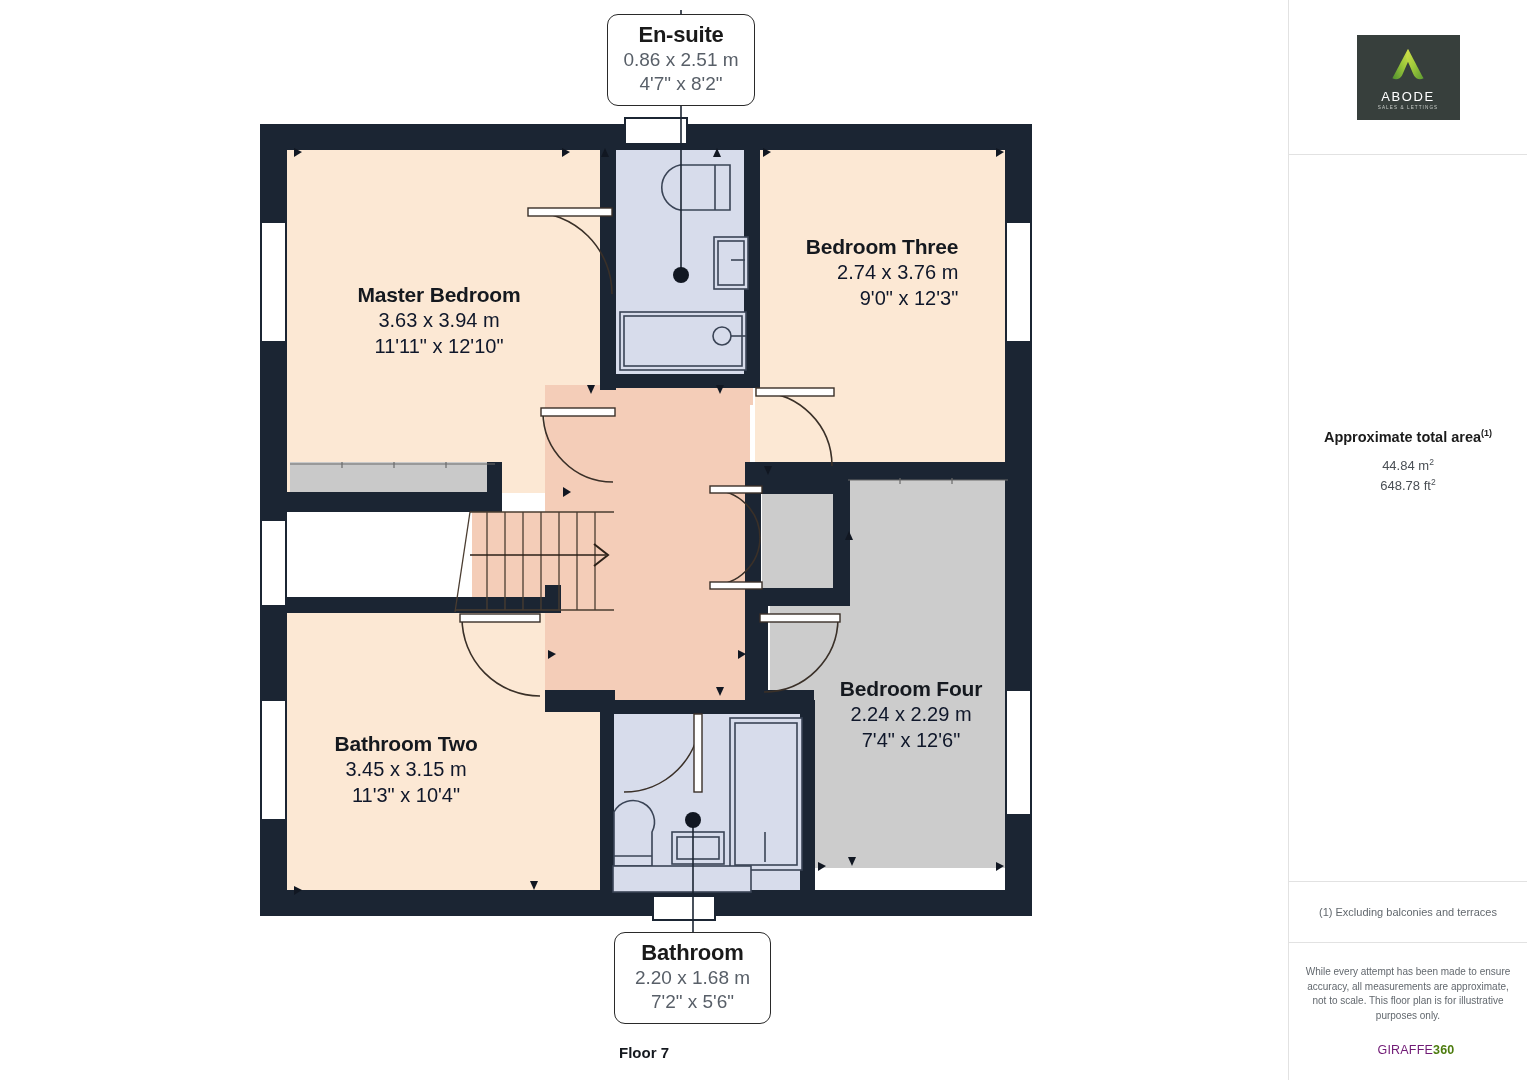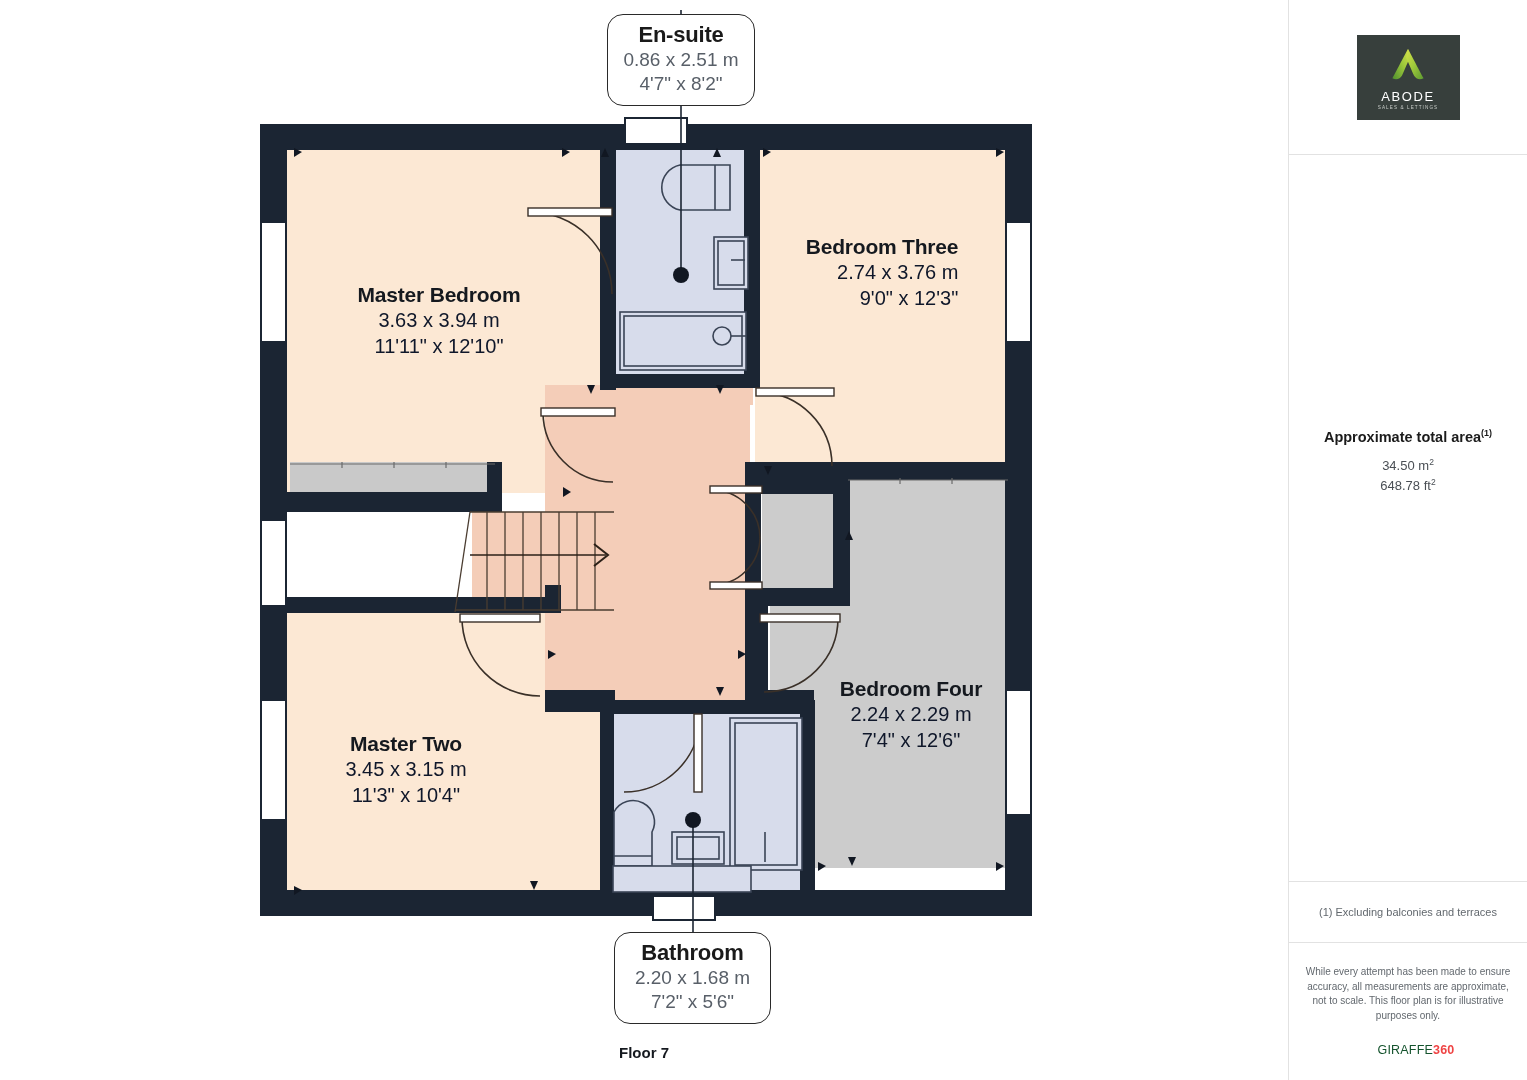--- a/index.html
+++ b/index.html
@@ -33,21 +33,21 @@
     position: absolute;
     left: 0;
     top: 0;
   }
 
   
   .callout {
     position: absolute;
     background: #ffffff;
     border: 1.6px solid #2a2a2a;
-    border-radius: 16px;
+    border-radius: 11px;
     text-align: center;
     padding: 7px 14px 10px 14px;
     box-sizing: border-box;
   }
   .callout .c-title {
     font-size: 22px;
     font-weight: bold;
     color: #1a1a1a;
     letter-spacing: -0.2px;
     line-height: 1.18;
@@ -195,22 +195,22 @@
     font-size: 10px;
     color: #62686e;
     line-height: 1.45;
   }
   .giraffe {
     margin-top: 20px;
     font-size: 12.5px;
     color: #3b3b3b;
     letter-spacing: 0.2px;
   }
-  .giraffe b { color: #ef4444; font-weight: bold; }
-  .g-light { color: #14532d; margin-left: 16px; }
+  .giraffe b { color: #4d7c0f; font-weight: bold; }
+  .g-light { color: #701a75; margin-left: 16px; }
 </style>
 </head>
 <body>
 
 <div id="page">
 
   <div id="plan-area">
 
     <svg id="plan-svg" width="1288" height="1080" viewBox="0 0 1288 1080">
 
@@ -417,21 +417,21 @@
       <div class="r-dim">11'11" x 12'10"</div>
     </div>
 
     <div class="room-label" style="left:882px; top:234px;text-align:right;">
       <div class="r-title">Bedroom Three</div>
       <div class="r-dim">2.74 x 3.76 m</div>
       <div class="r-dim">9'0" x 12'3"</div>
     </div>
 
     <div class="room-label" style="left:406px; top:731px;">
-      <div class="r-title">Master Two</div>
+      <div class="r-title">Bathroom Two</div>
       <div class="r-dim">3.45 x 3.15 m</div>
       <div class="r-dim">11'3" x 10'4"</div>
     </div>
 
     <div class="room-label" style="left:911px; top:676px;">
       <div class="r-title">Bedroom Four</div>
       <div class="r-dim">2.24 x 2.29 m</div>
       <div class="r-dim">7'4" x 12'6"</div>
     </div>
 
@@ -463,21 +463,21 @@
       </div>
     </div>
 
     <div class="sb-sect sb-area-sect">
       <div class="area-block">
         <div class="area-title">
           <span>Approximate total area</span><sup>(1)</sup>
         </div>
         <div class="area-val">
           <div>
-            <span>34.50</span>
+            <span>44.84</span>
             <span>m</span><sup>2</sup>
           </div>
           <div>
             <span>648.78</span>
             <span>ft</span><sup>2</sup>
           </div>
         </div>
       </div>
     </div>
 

